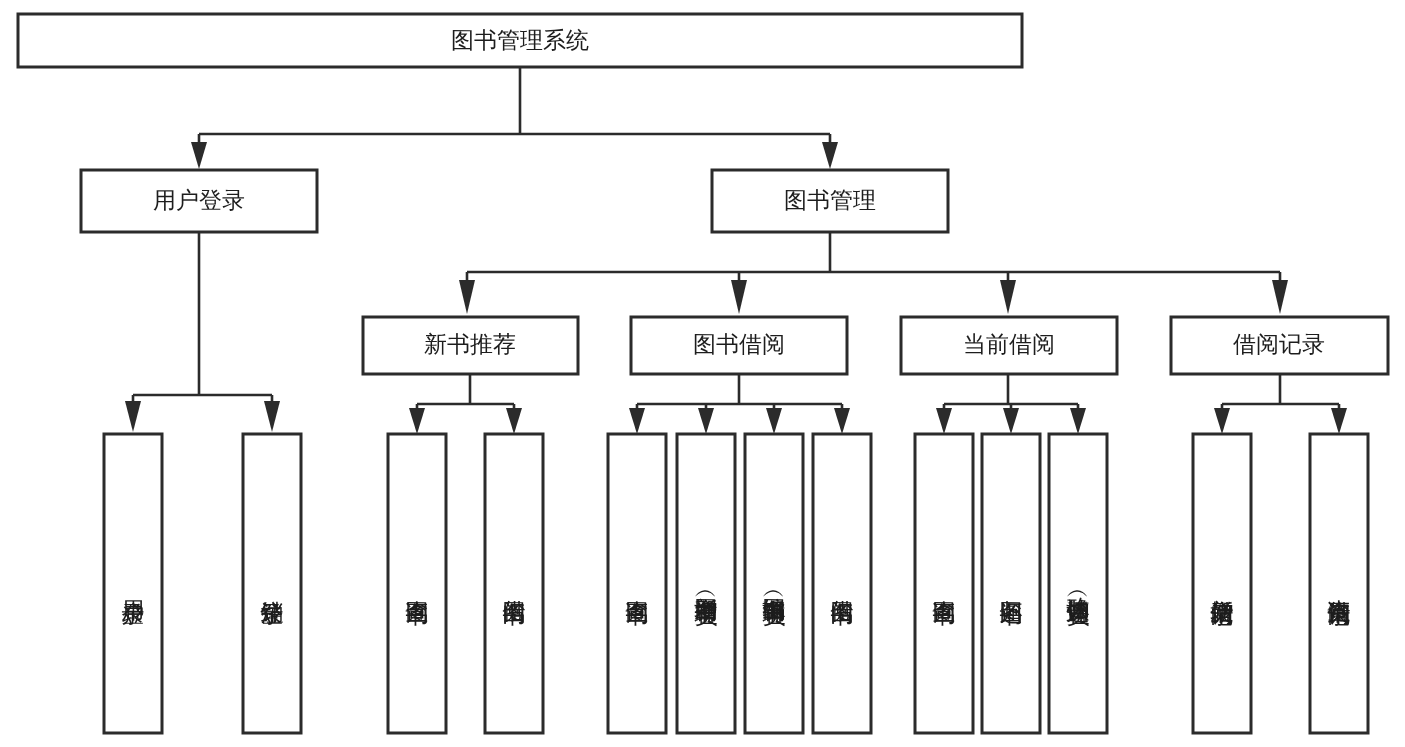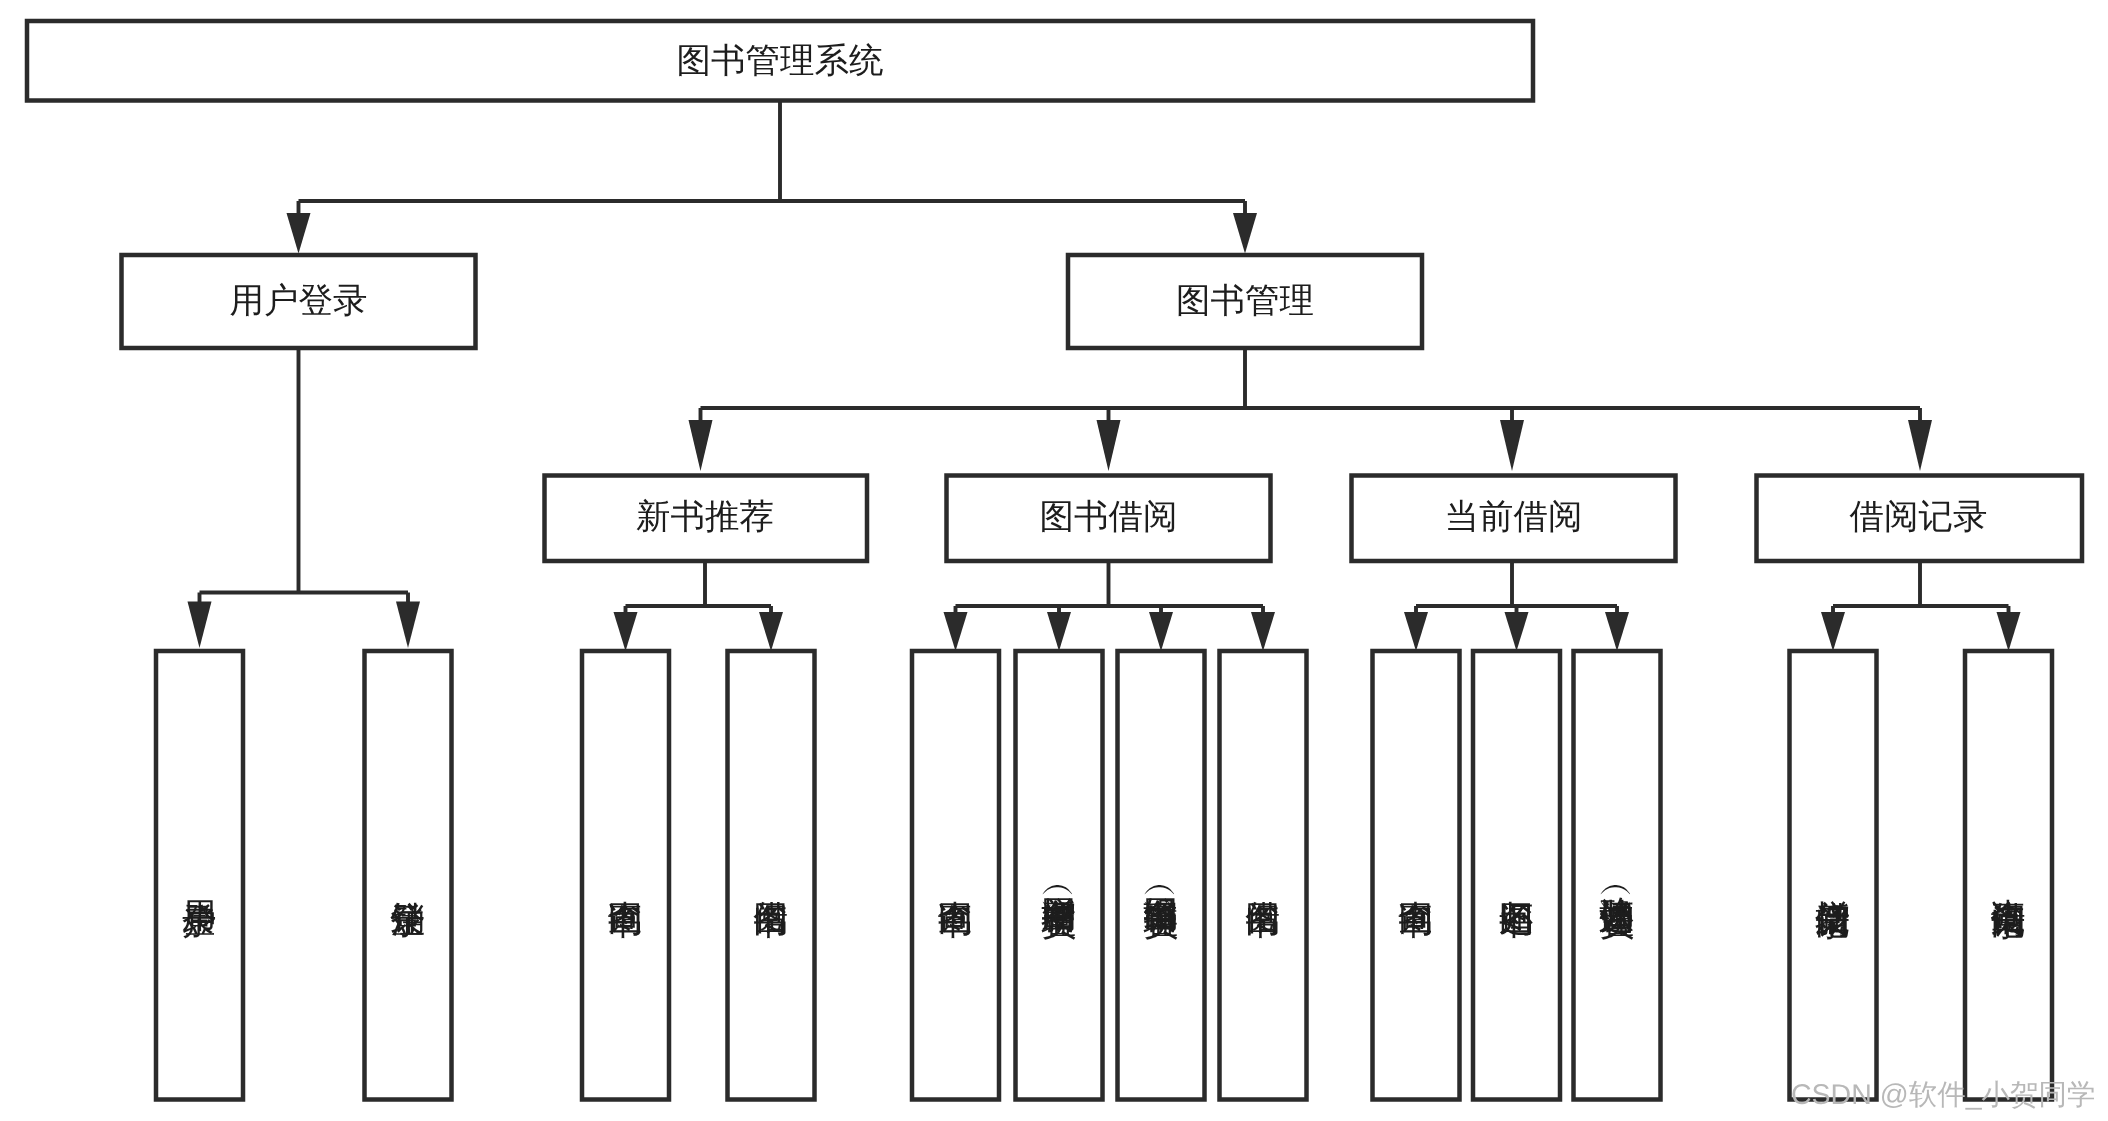--- a/index.html
+++ b/index.html
@@ -244,14 +244,13 @@
     <span class="node-label-v" style="position:static;">确认归还（管理员）</span>
   </div>
 
   <div class="vlabel-wrap" style="left:1193px; top:434px; width:58px; height:299px;">
     <span class="node-label-v" style="position:static;">新增借阅记录</span>
   </div>
   <div class="vlabel-wrap" style="left:1310px; top:434px; width:58px; height:299px;">
     <span class="node-label-v" style="position:static;">查询借阅记录</span>
   </div>
 
-  <div class="watermark">CSDN @软件_小贺同学</div>
 </div>
 
 </body></html>

